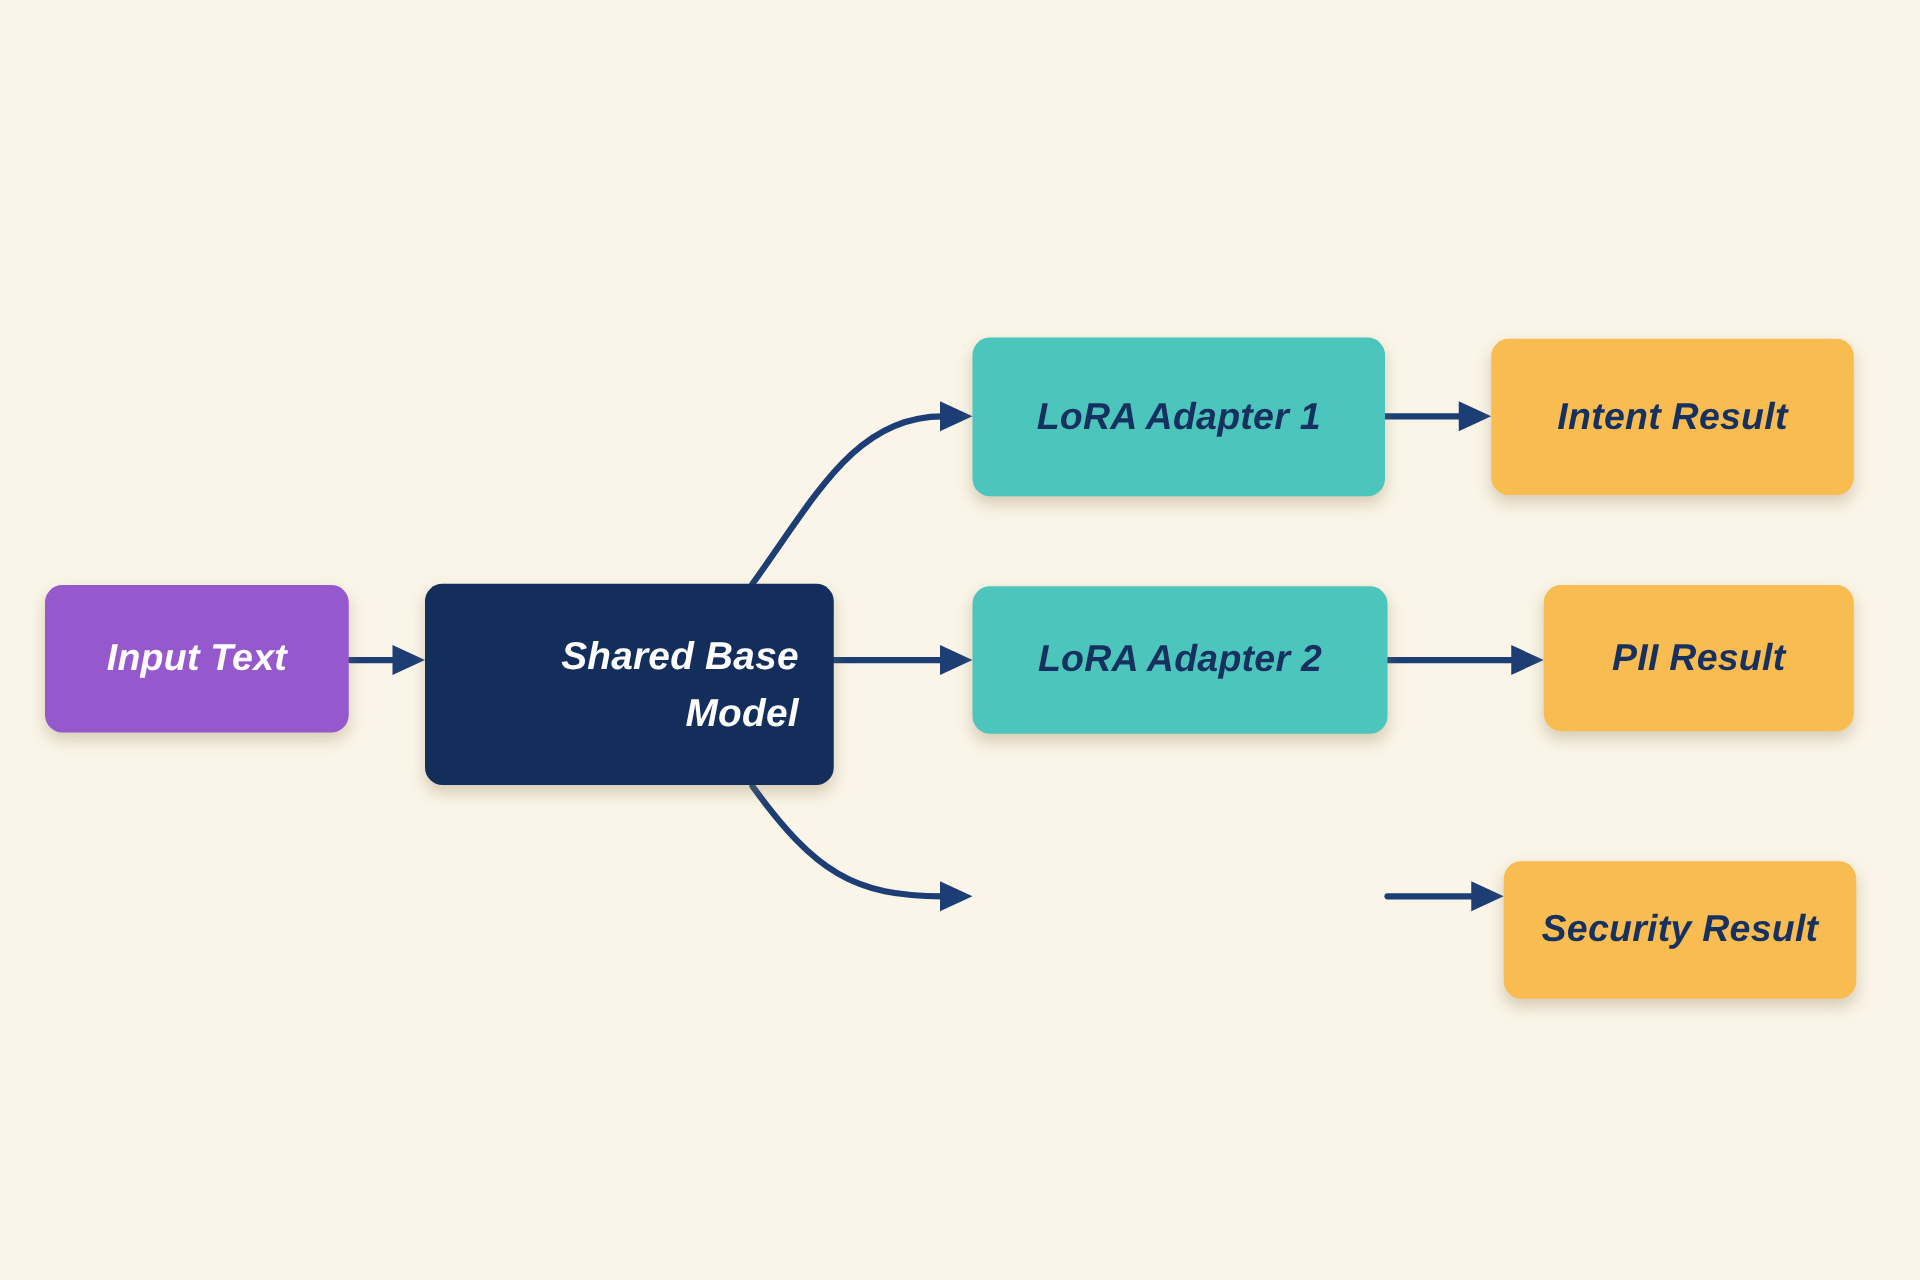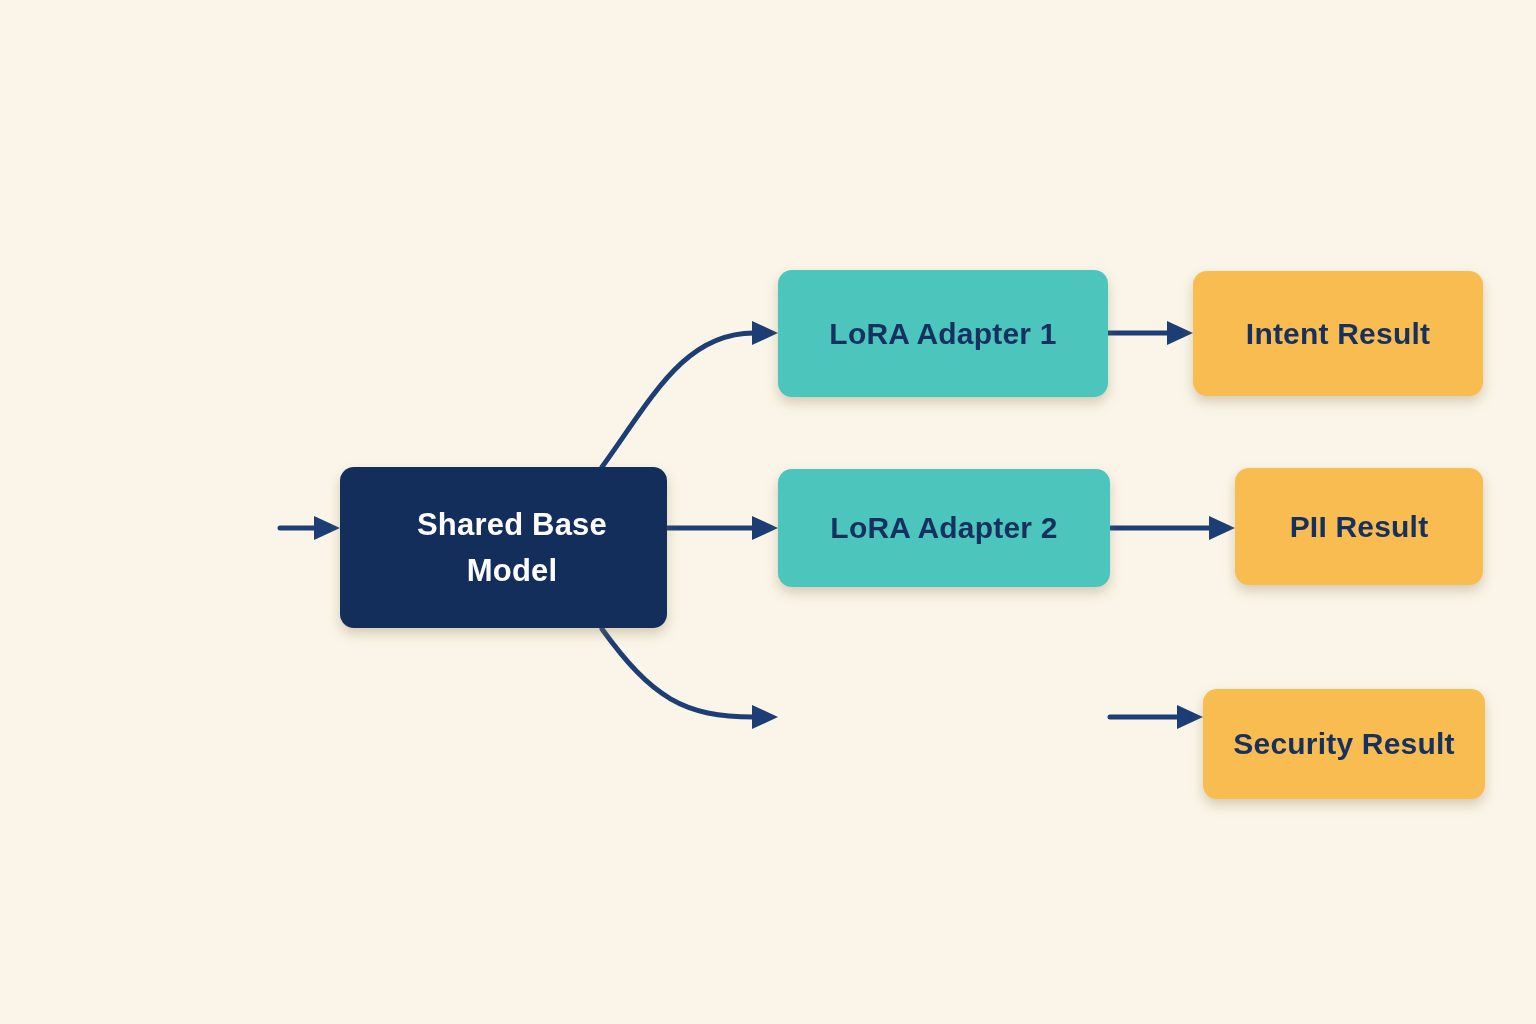--- a/index.html
+++ b/index.html
@@ -45,29 +45,30 @@
     display:flex;
     align-items:center;
     justify-content:center;
     border-radius:14px;
     font-weight:700;
     font-size:30px;
     letter-spacing:0.2px;
     box-shadow:0 6px 12px rgba(150,130,90,0.35);
     box-sizing:border-box;
     text-align:center;
+    font-style:italic;
   }
   .node--purple{background:var(--purple);color:var(--text_light);}
   .node--navy{background:var(--navy);color:var(--text_light);}
   .node--teal{background:var(--teal);color:var(--text_dark);}
   .node--yellow{background:var(--yellow);color:var(--text_dark);}
 
   .node-input      {left:36px;  top:468px; width:243px; height:118px;}
   .node-base       {left:340px; top:467px; width:327px; height:161px;
-                    justify-content:flex-start; text-align:center;
+                    justify-content:flex-start; text-align:right;
                     padding-left:45px; padding-right:28px;
                     font-size:31px; line-height:46px;}
   .node-adapter1   {left:778px; top:270px; width:330px; height:127px;}
   .node-adapter2   {left:778px; top:469px; width:332px; height:118px;}
   .node-adapter3   {left:778px; top:658px; width:332px; height:118px;}
   .node-intent     {left:1193px;top:271px; width:290px; height:125px;}
   .node-pii        {left:1235px;top:468px; width:248px; height:117px;}
   .node-security   {left:1203px;top:689px; width:282px; height:110px;}
 </style>
 </head>
@@ -106,20 +107,21 @@
       <path d="M1110,528 L1211,528"></path>
       <polygon points="1235,528 1209,516 1209,540"></polygon>
     </g>
 
     <g>
       <path d="M1110,717 L1179,717"></path>
       <polygon points="1203,717 1177,705 1177,729"></polygon>
     </g>
   </svg>
 
+  <div class="node node--purple node-input">Input Text</div>
 
   <div class="node node--navy node-base">Shared Base Model</div>
 
   <div class="node node--teal node-adapter1">LoRA Adapter 1</div>
 
   <div class="node node--teal node-adapter2">LoRA Adapter 2</div>
 
 
   <div class="node node--yellow node-intent">Intent Result</div>
 

